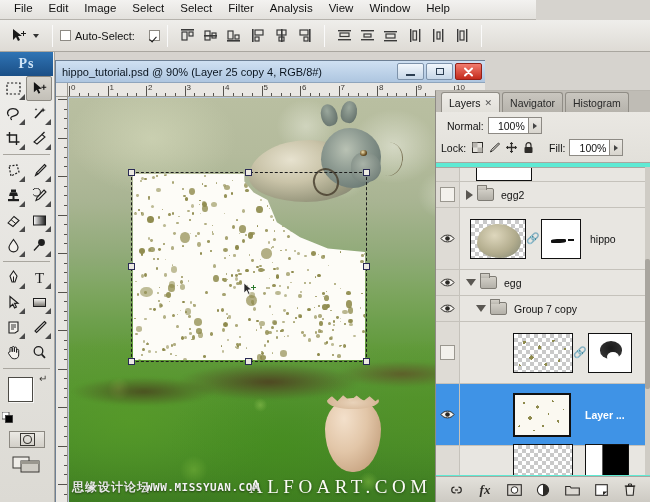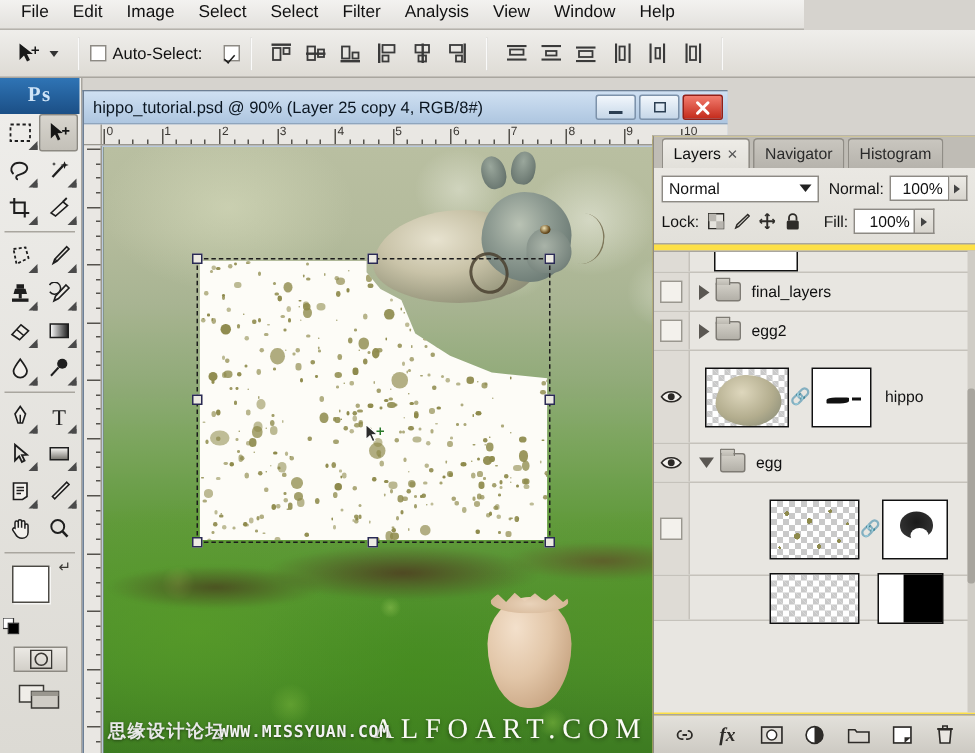--- a/index.html
+++ b/index.html
@@ -295,21 +295,21 @@
     background: linear-gradient(#ebe9e4, #d2cfc8);
     display: flex; align-items: center; justify-content: center;
   }
   #screenmode {
     width: 30px; height: 20px; margin: 7px auto 0; position: relative;
   }
 
   
   #layers-panel {
     position: absolute; left: 435px; top: 90px; width: 215px; height: 412px;
-    background: #fde047;
+    background: #5eead4;
     border-left: 1px solid #8e8b84;
     border-top: 1px solid #b8b5ae;
   }
   #panel-tabs {
     display: flex; height: 21px; align-items: flex-end;
     background: #bfbcb5; padding-left: 5px;
   }
   .ptab {
     height: 20px; padding: 0 7px; font-size: 10.5px; color: #2a2a2a;
     background: linear-gradient(#c9c6bf, #b6b3ac);
@@ -1351,24 +1351,20 @@
       <div class="ptab">
         <span>Navigator</span>
       </div>
       <div class="ptab">
         <span>Histogram</span>
       </div>
     </div>
 
     <div id="panel-body">
       <div class="prow">
-        <div class="blend-select">
-          <span>Normal</span>
-          <span class="caret"></span>
-        </div>
         <span class="plabel">Normal:</span>
         <span class="numbox">100%</span>
         <span class="spinner">
             <span class="tri"></span>
           </span>
       </div>
       <div class="prow">
         <span class="plabel" style="margin-left:0">Lock:</span>
         <span class="lock-icons">
           <svg width="11" height="11" viewBox="0 0 11 11">
@@ -1398,28 +1394,20 @@
 
     <div id="layer-list">
 
       <div class="layer-row" style="height:14px">
         <div class="eyecol"></div>
         <div style="margin-left:16px">
           <div class="thumb" style="width:56px;height:20px;margin-top:-8px;background:#ffffff"></div>
         </div>
       </div>
 
-      <div class="layer-row">
-        <div class="eyecol">
-          <span class="eyebox empty"></span>
-        </div>
-        <span class="twisty closed"></span>
-        <span class="folder"></span>
-        <span class="lname">final_layers</span>
-      </div>
 
       <div class="layer-row">
         <div class="eyecol">
           <span class="eyebox empty"></span>
         </div>
         <span class="twisty closed"></span>
         <span class="folder"></span>
         <span class="lname">egg2</span>
       </div>
 
@@ -1449,20 +1437,31 @@
           <svg width="15" height="11" viewBox="0 0 15 11">
             <path d="M1 5.5 C4 1 11 1 14 5.5 C11 10 4 10 1 5.5 Z" fill="#f4f2ee" stroke="#2b2926" stroke-width="1"></path>
             <circle cx="7.5" cy="5.5" r="2.3" fill="#2b2926"></circle>
           </svg>
         </div>
         <span class="twisty open"></span>
         <span class="folder"></span>
         <span class="lname">egg</span>
       </div>
 
+      <div class="layer-row">
+        <div class="eyecol">
+          <svg width="15" height="11" viewBox="0 0 15 11">
+            <path d="M1 5.5 C4 1 11 1 14 5.5 C11 10 4 10 1 5.5 Z" fill="#f4f2ee" stroke="#2b2926" stroke-width="1"></path>
+            <circle cx="7.5" cy="5.5" r="2.3" fill="#2b2926"></circle>
+          </svg>
+        </div>
+        <span class="twisty open indent-1"></span>
+        <span class="folder"></span>
+        <span class="lname">Group 7 copy</span>
+      </div>
 
       <div class="layer-row tall">
         <div class="eyecol">
           <span class="eyebox empty"></span>
         </div>
         <div class="thumb checker" style="width:60px;height:40px;margin-left:53px">
           <div style="position:absolute;inset:0;
             background:
               radial-gradient(circle 2.5px at 18% 22%, #8e8a4c 60%, transparent 62%),
               radial-gradient(circle 3px at 44% 35%, #8e8a4c 60%, transparent 62%),
@@ -1476,20 +1475,43 @@
         <span class="link-ico">🔗</span>
         <div class="thumb" style="width:44px;height:40px;background:#fff">
           <div style="position:absolute;left:11px;top:7px;width:22px;height:18px;
                       border-radius:50% 50% 46% 46%;
                       background:radial-gradient(ellipse at 50% 40%, #1a1a1a, #3a3a3a)"></div>
           <div style="position:absolute;left:18px;top:18px;width:12px;height:10px;background:#fff;
                       border-radius:50%"></div>
         </div>
       </div>
 
+      <div class="layer-row tall selected">
+        <div class="eyecol">
+          <svg width="15" height="11" viewBox="0 0 15 11">
+            <path d="M1 5.5 C4 1 11 1 14 5.5 C11 10 4 10 1 5.5 Z" fill="#f4f2ee" stroke="#2b2926" stroke-width="1"></path>
+            <circle cx="7.5" cy="5.5" r="2.3" fill="#2b2926"></circle>
+          </svg>
+        </div>
+        <div class="thumb" style="width:58px;height:44px;margin-left:53px;border-width:2px;background:#fbf9f1">
+          <div style="position:absolute;inset:0;
+            background:
+              radial-gradient(circle 2px at 16% 20%, #8e8a4c 60%, transparent 62%),
+              radial-gradient(circle 2.5px at 42% 30%, #8e8a4c 60%, transparent 62%),
+              radial-gradient(circle 1.8px at 70% 16%, #8e8a4c 60%, transparent 62%),
+              radial-gradient(circle 3px at 28% 58%, #8e8a4c 60%, transparent 62%),
+              radial-gradient(circle 2px at 80% 66%, #8e8a4c 60%, transparent 62%),
+              radial-gradient(circle 2.2px at 52% 78%, #8e8a4c 60%, transparent 62%),
+              radial-gradient(circle 1.4px at 90% 36%, #8e8a4c 60%, transparent 62%),
+              radial-gradient(circle 1.6px at 8% 78%, #8e8a4c 60%, transparent 62%),
+              radial-gradient(circle 1.2px at 62% 48%, #8e8a4c 60%, transparent 62%),
+              radial-gradient(circle 1.2px at 35% 88%, #8e8a4c 60%, transparent 62%)"></div>
+        </div>
+        <span class="lname" style="margin-left:14px">Layer ...</span>
+      </div>
 
       <div class="layer-row tall" style="height:30px">
         <div class="eyecol"></div>
         <div class="thumb checker" style="width:60px;height:34px;margin-left:53px">
           
         </div>
         <div class="thumb" style="width:44px;height:34px;margin-left:12px;
                     background:linear-gradient(90deg,#ffffff 0%,#ffffff 38%,#000000 40%,#000000 100%)"></div>
       </div>
 

